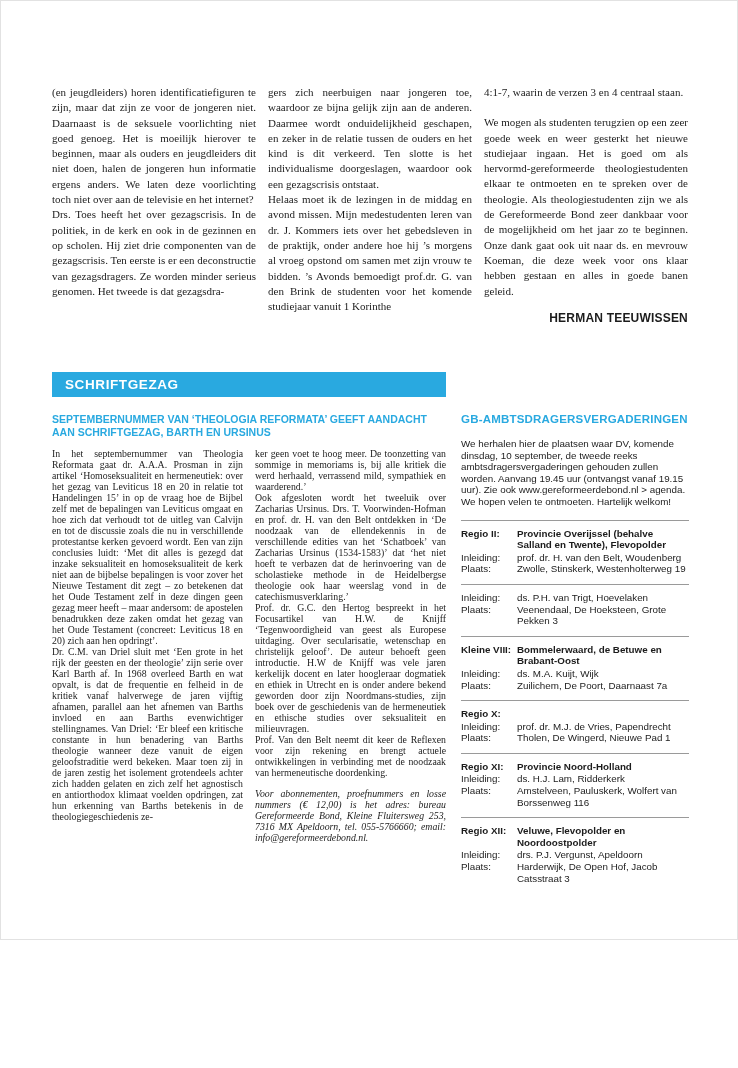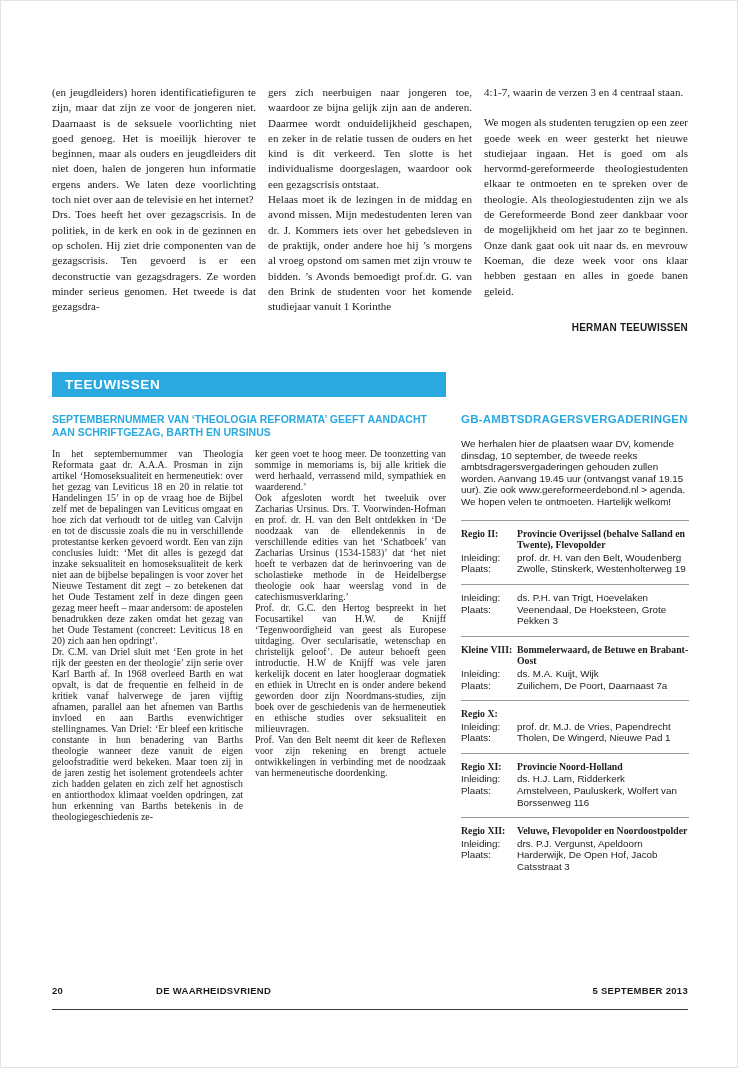--- a/index.html
+++ b/index.html
@@ -1,34 +1,34 @@
 <!DOCTYPE html>
 <html lang="nl" style="--accent: #29a9e0;"><head>
 <meta charset="utf-8">
 <style>
   * { margin:0; padding:0; box-sizing:border-box; }
   :root { --accent:#29a9e0; --ink:#1c1c1c; }
   html,body { background:#ffffff; }
   .page {
-    position:relative; width:738px; height:1068px; margin:0 auto;
+    position:relative; width:738px; height:940px; margin:0 auto;
     background:#ffffff; border:1px solid #e2e2e2; overflow:hidden;
     color:var(--ink); font-family:"Liberation Serif", serif;
   }
   p { margin:0; }
 
   
   .top-article { position:absolute; left:51px; top:84px; width:636px; display:flex; gap:12px; }
   .top-article .tcol {
     width:204px; font-size:11px; line-height:15.3px;
     text-align:justify; hyphens:auto;
   }
   .gap { margin-top:15px; }
   .signature {
-    margin-top:21px; text-align:right; font-family:"Liberation Sans", sans-serif;
-    font-weight:bold; font-size:10px; letter-spacing:0.2px;
+    margin-top:12px; text-align:right; font-family:"Liberation Sans", sans-serif;
+    font-weight:bold; font-size:12px; letter-spacing:0.2px;
   }
 
   
   .banner {
     position:absolute; left:51px; top:371px; width:394px; height:25px;
     background:var(--accent); color:#ffffff;
     font-family:"Liberation Sans", sans-serif; font-weight:bold; font-size:13.5px;
     letter-spacing:0.6px; display:flex; align-items:center; padding-left:13px;
   }
 
@@ -52,70 +52,71 @@
   }
   .gb h2 {
     color:var(--accent); font-size:11.5px; line-height:13px;
     font-weight:bold; margin-bottom:12px; letter-spacing:0.2px;
   }
   .gb .intro { margin-bottom:12px; }
   .region { border-top:1px solid #9a9a9a; padding:7px 0 9px; }
   .region .row { display:flex; }
   .region .lbl { width:56px; flex:none; }
   .region .val { flex:1; }
-  .region .row.head { font-weight:bold; margin-bottom:1px;font-family:Liberation Serif, serif; }
+  .region .row.head { font-weight:bold; margin-bottom:1px; }
 
   
   .footer-divider { position:absolute; left:51px; top:1008px; width:636px; border-top:1px solid #3a3a3a; }
   .footer {
     position:absolute; left:51px; top:984px; width:636px; height:14px;
     font-family:"Liberation Sans", sans-serif; font-weight:bold; font-size:9.5px;
     letter-spacing:0.3px;
   }
   .footer .pagenum { position:absolute; left:0; }
   .footer .pub { position:absolute; left:104px; }
   .footer .date { position:absolute; right:0; }
 </style>
 </head>
 <body>
 
 <div class="page">
 
   <section class="top-article">
     <div class="tcol">
       <p>(en jeugdleiders) horen identificatiefiguren te zijn, maar dat zijn ze voor de jongeren niet. Daarnaast is de seksuele voorlichting niet goed genoeg. Het is moeilijk hierover te beginnen, maar als ouders en jeugdleiders dit niet doen, halen de jongeren hun informatie ergens anders. We laten deze voorlichting toch niet over aan de televisie en het internet?</p>
-      <p>Drs. Toes heeft het over gezagscrisis. In de politiek, in de kerk en ook in de gezinnen en op scholen. Hij ziet drie componenten van de gezagscrisis. Ten gevoerd is er een deconstructie van gezagsdragers. Ze worden minder serieus genomen. Het tweede is dat gezagsdra-</p>
+      <p>Drs. Toes heeft het over gezagscrisis. In de politiek, in de kerk en ook in de gezinnen en op scholen. Hij ziet drie componenten van de gezagscrisis. Ten eerste is er een deconstructie van gezagsdragers. Ze worden minder serieus genomen. Het tweede is dat gezagsdra-</p>
     </div>
     <div class="tcol">
       <p>gers zich neerbuigen naar jongeren toe, waardoor ze bijna gelijk zijn aan de anderen. Daarmee wordt onduidelijkheid geschapen, en zeker in de relatie tussen de ouders en het kind is dit verkeerd. Ten slotte is het individualisme doorgeslagen, waardoor ook een gezagscrisis ontstaat.</p>
       <p>Helaas moet ik de lezingen in de middag en avond missen. Mijn medestudenten leren van dr. J. Kommers iets over het gebedsleven in de praktijk, onder andere hoe hij ’s morgens al vroeg opstond om samen met zijn vrouw te bidden. ’s Avonds bemoedigt prof.dr. G. van den Brink de studenten voor het komende studiejaar vanuit 1 Korinthe</p>
     </div>
     <div class="tcol">
       <p>4:1-7, waarin de verzen 3 en 4 centraal staan.</p>
       <p class="gap">We mogen als studenten terugzien op een zeer goede week en weer gesterkt het nieuwe studiejaar ingaan. Het is goed om als hervormd-gereformeerde theologiestudenten elkaar te ontmoeten en te spreken over de theologie. Als theologiestudenten zijn we als de Gereformeerde Bond zeer dankbaar voor de mogelijkheid om het jaar zo te beginnen. Onze dank gaat ook uit naar ds. en mevrouw Koeman, die deze week voor ons klaar hebben gestaan en alles in goede banen geleid.</p>
       <p class="signature">HERMAN TEEUWISSEN</p>
     </div>
   </section>
 
   <div class="banner">
-    <span>TEEUWISSEN</span>
+    <span>SCHRIFTGEZAG</span>
   </div>
 
   <section class="bottom-left">
     <h2>SEPTEMBERNUMMER VAN ‘THEOLOGIA REFORMATA’ GEEFT AANDACHT AAN SCHRIFTGEZAG, BARTH EN URSINUS</h2>
     <div class="cols">
       <div class="bcol">
         <p>In het septembernummer van Theologia Reformata gaat dr. A.A.A. Prosman in zijn artikel ‘Homoseksualiteit en hermeneutiek: over het gezag van Leviticus 18 en 20 in relatie tot Handelingen 15’ in op de vraag hoe de Bijbel zelf met de bepalingen van Leviticus omgaat en hoe zich dat verhoudt tot de uitleg van Calvijn en tot de discussie zoals die nu in verschillende protestantse kerken gevoerd wordt. Een van zijn conclusies luidt: ‘Met dit alles is gezegd dat inzake seksualiteit en homoseksualiteit de kerk niet aan de bijbelse bepalingen is voor zover het Nieuwe Testament dit zegt – zo betekenen dat het Oude Testament zelf in deze dingen geen gezag meer heeft – maar andersom: de apostelen benadrukken deze zaken omdat het gezag van het Oude Testament (concreet: Leviticus 18 en 20) zich aan hen opdringt’.</p>
         <p>Dr. C.M. van Driel sluit met ‘Een grote in het rijk der geesten en der theologie’ zijn serie over Karl Barth af. In 1968 overleed Barth en wat opvalt, is dat de frequentie en felheid in de kritiek vanaf halverwege de jaren vijftig afnamen, parallel aan het afnemen van Barths invloed en aan Barths evenwichtiger stellingnames. Van Driel: ‘Er bleef een kritische constante in hun benadering van Barths theologie wanneer deze vanuit de eigen geloofstraditie werd bekeken. Maar toen zij in de jaren zestig het isolement grotendeels achter zich hadden gelaten en zich zelf het agnostisch en antiorthodox klimaat voelden opdringen, zat hun erkenning van Barths betekenis in de theologiegeschiedenis ze-</p>
       </div>
       <div class="bcol">
         <p>ker geen voet te hoog meer. De toonzetting van sommige in memoriams is, bij alle kritiek die werd herhaald, verrassend mild, sympathiek en waarderend.’</p>
         <p>Ook afgesloten wordt het tweeluik over Zacharias Ursinus. Drs. T. Voorwinden-Hofman en prof. dr. H. van den Belt ontdekken in ‘De noodzaak van de ellendekennis in de verschillende edities van het ‘Schatboek’ van Zacharias Ursinus (1534-1583)’ dat ‘het niet hoeft te verbazen dat de herinvoering van de scholastieke methode in de Heidelbergse theologie ook haar weerslag vond in de catechismusverklaring.’</p>
         <p>Prof. dr. G.C. den Hertog bespreekt in het Focusartikel van H.W. de Knijff ‘Tegenwoordigheid van geest als Europese uitdaging. Over secularisatie, wetenschap en christelijk geloof’. De auteur behoeft geen introductie. H.W de Knijff was vele jaren kerkelijk docent en later hoogleraar dogmatiek en ethiek in Utrecht en is onder andere bekend geworden door zijn Noordmans-studies, zijn boek over de geschiedenis van de hermeneutiek en ethische studies over seksualiteit en milieuvragen.</p>
         <p>Prof. Van den Belt neemt dit keer de Reflexen voor zijn rekening en brengt actuele ontwikkelingen in verbinding met de noodzaak van hermeneutische doordenking.</p>
+        <p class="footnote">Voor abonnementen, proefnummers en losse nummers (€ 12,00) is het adres: bureau Gereformeerde Bond, Kleine Fluitersweg 253, 7316 MX Apeldoorn, tel. 055-5766660; email: info@gereformeerdebond.nl.</p>
       </div>
     </div>
   </section>
 
   <section class="gb">
     <h2>GB-AMBTSDRAGERSVERGADERINGEN</h2>
     <p class="intro">We herhalen hier de plaatsen waar DV, komende dinsdag, 10 september, de tweede reeks ambtsdragersvergaderingen gehouden zullen worden. Aanvang 19.45 uur (ontvangst vanaf 19.15 uur). Zie ook www.gereformeerdebond.nl &gt; agenda. We hopen velen te ontmoeten. Hartelijk welkom!</p>
 
     <div class="region">
       <div class="row head">

